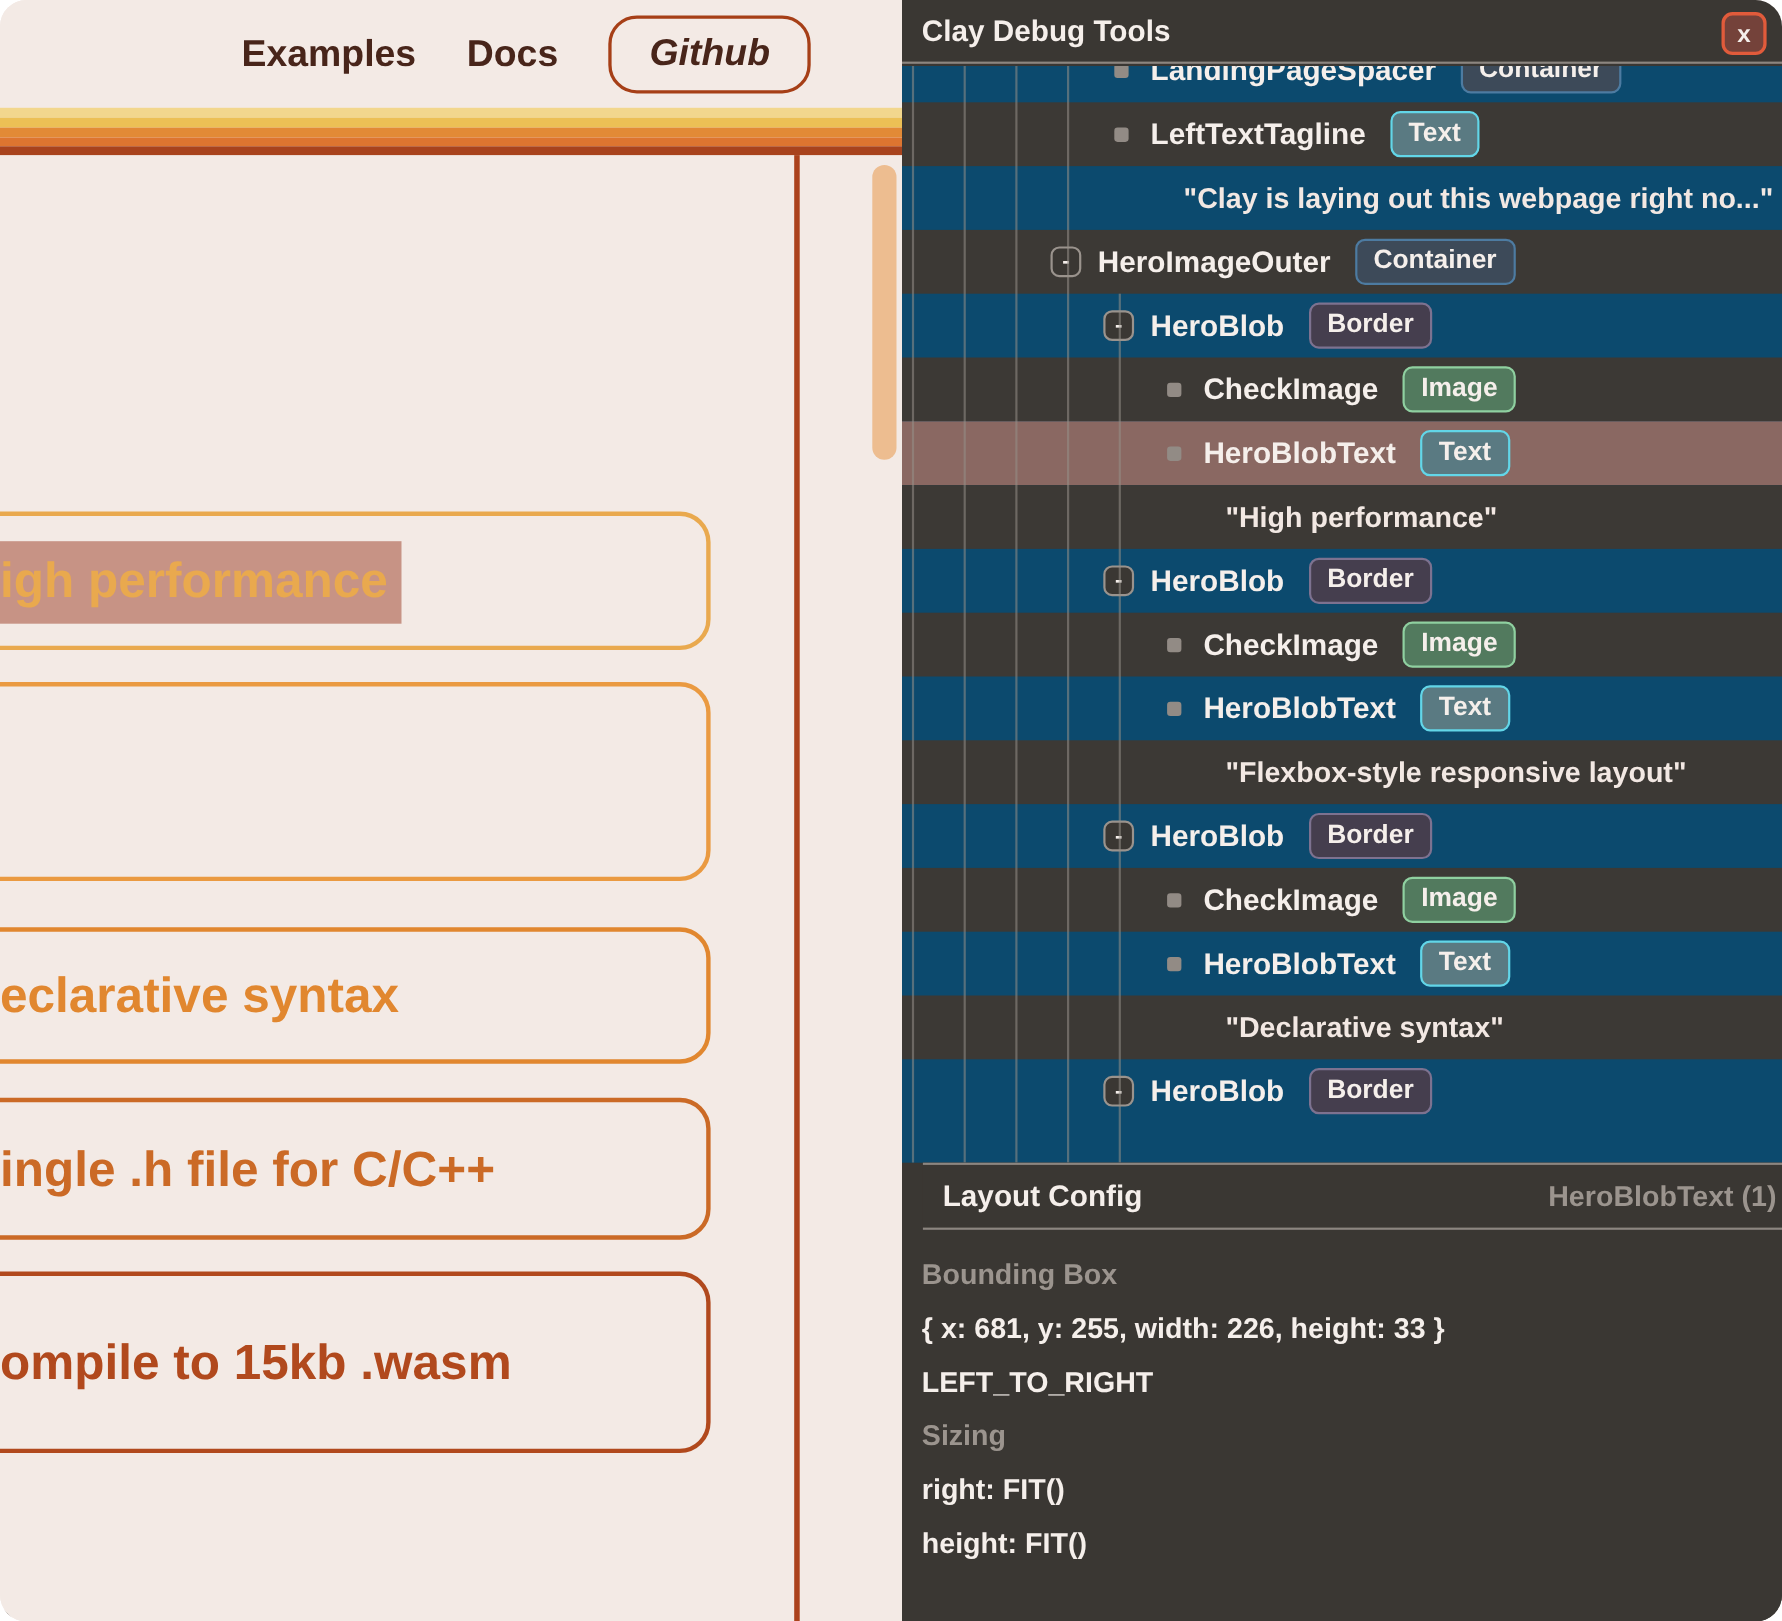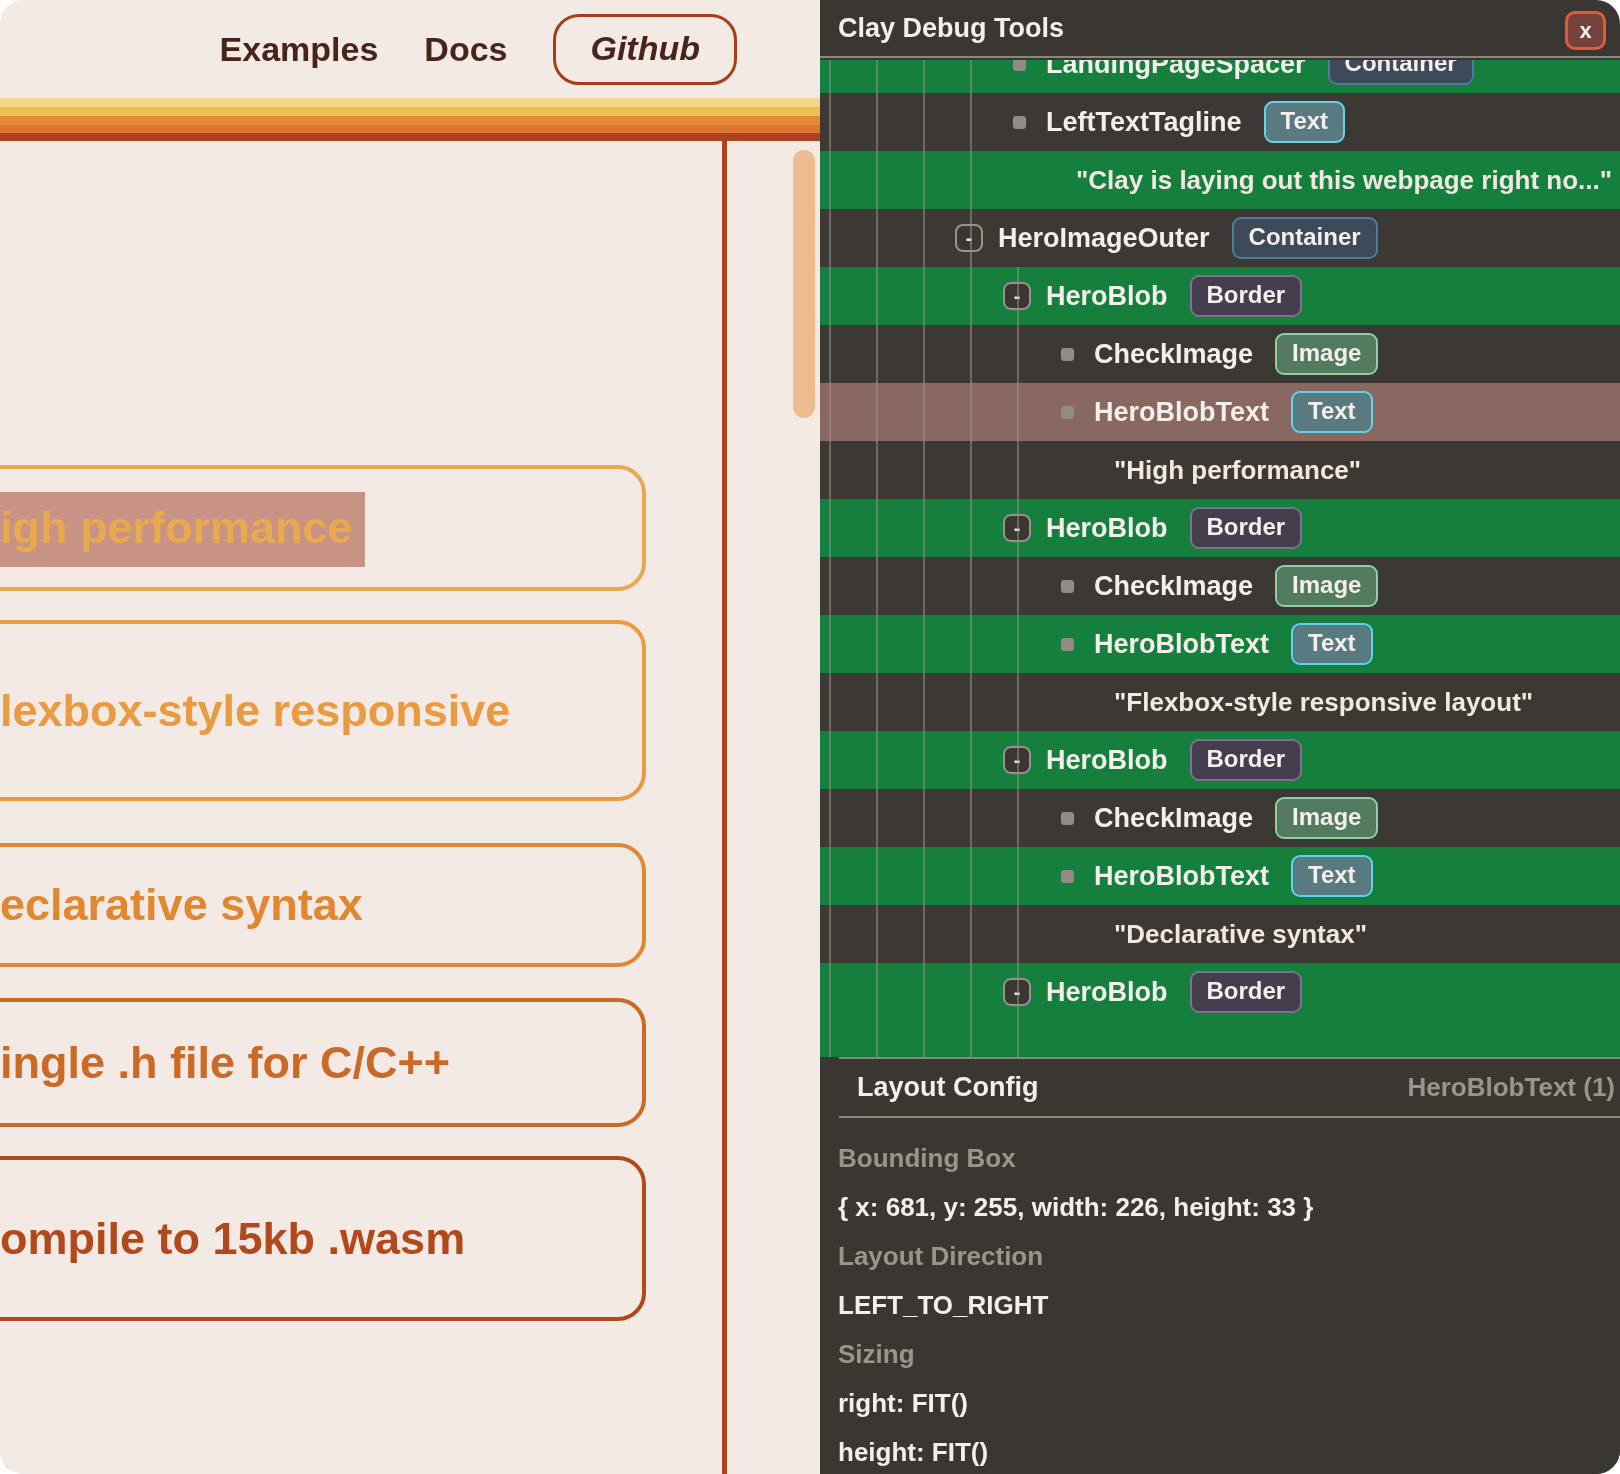--- a/index.html
+++ b/index.html
@@ -34,21 +34,21 @@
                 border-left:14px solid #18100c; border-top:14px solid transparent; }
 
   
   .panel { position:absolute; left:820px; top:0; width:800px; height:1474px; background:#3a3733; color:#f5efeb; }
   .panel-header { position:absolute; left:0; top:0; width:100%; height:58px; display:flex; align-items:center;
                   padding-left:18px; border-bottom:2px solid #8c8680; font-size:27px; font-weight:700; }
   .close-btn { position:absolute; top:11px; right:14px; width:41px; height:39px; border-radius:10px;
                background:#74423a; border:3px solid #e15b3b; color:#f5efeb; font-size:22px; font-weight:700;
                display:flex; align-items:center; justify-content:center; cursor:pointer; }
 
-  .tree { position:absolute; left:0; top:60px; width:100%; height:997px; overflow:hidden; background:#15803d; }
+  .tree { position:absolute; left:0; top:60px; width:100%; height:997px; overflow:hidden; background:#0c4a6e; }
   .tree-inner { position:relative; margin-top:-25px; }
   .trow { position:relative; height:58px; display:flex; align-items:center; z-index:2; }
   .trow.alt { background:#3c3935; }
   .trow.hl { background:#8a6862 !important; }
 
   .gline { position:absolute; top:0; bottom:0; width:2px; background:rgba(150,143,136,0.55); z-index:3; pointer-events:none; }
   .gline.g1{ left:9px; } .gline.g2{ left:56px; } .gline.g3{ left:103px; } .gline.g4{ left:150px; }
   .gline.g5{ left:197px; top:207px; }
 
   .e0{ padding-left:135px; } .d0{ padding-left:193px; } .e1{ padding-left:183px; }
@@ -76,21 +76,20 @@
 <body>
 
 <div class="window">
 
   <div class="site">
     <div class="features" id="features">
         <div class="feature" style="border-color: rgb(233, 169, 78); color: rgb(233, 169, 78);">
           <div class="feature-line"><span class="sel" style="background: rgb(199, 147, 133);">igh performance</span></div>
         </div>
         <div class="feature" style="border-color: rgb(234, 154, 65); color: rgb(234, 154, 65);">
-          <div class="feature-line">lexbox-style responsive</div>
         </div>
         <div class="feature" style="border-color: rgb(225, 135, 47); color: rgb(225, 135, 47);">
           <div class="feature-line">eclarative syntax</div>
         </div>
         <div class="feature" style="border-color: rgb(203, 106, 38); color: rgb(203, 106, 38);">
           <div class="feature-line">ingle .h file for C/C++</div>
         </div>
         <div class="feature" style="border-color: rgb(177, 73, 29); color: rgb(177, 73, 29);">
           <div class="feature-line">ompile to 15kb .wasm</div>
         </div>
@@ -218,21 +217,20 @@
       <div class="gline g5"></div>
     </div>
 
     <div class="cfg-header">
       <span class="cfg-title">Layout Config</span>
       <span class="cfg-selected">HeroBlobText (1)</span>
     </div>
     <div class="cfg-body" id="cfgBody">
         <div class="cfg-line cfg-label">Bounding Box</div>
         <div class="cfg-line cfg-value">{ x: 681, y: 255, width: 226, height: 33 }</div>
-        <div class="cfg-line cfg-label">Layout Direction</div>
         <div class="cfg-line cfg-value">LEFT_TO_RIGHT</div>
         <div class="cfg-line cfg-label">Sizing</div>
         <div class="cfg-line cfg-value">right: FIT()</div>
         <div class="cfg-line cfg-value">height: FIT()</div>
       </div>
   </div>
 
 </div>
 
 </body></html>

